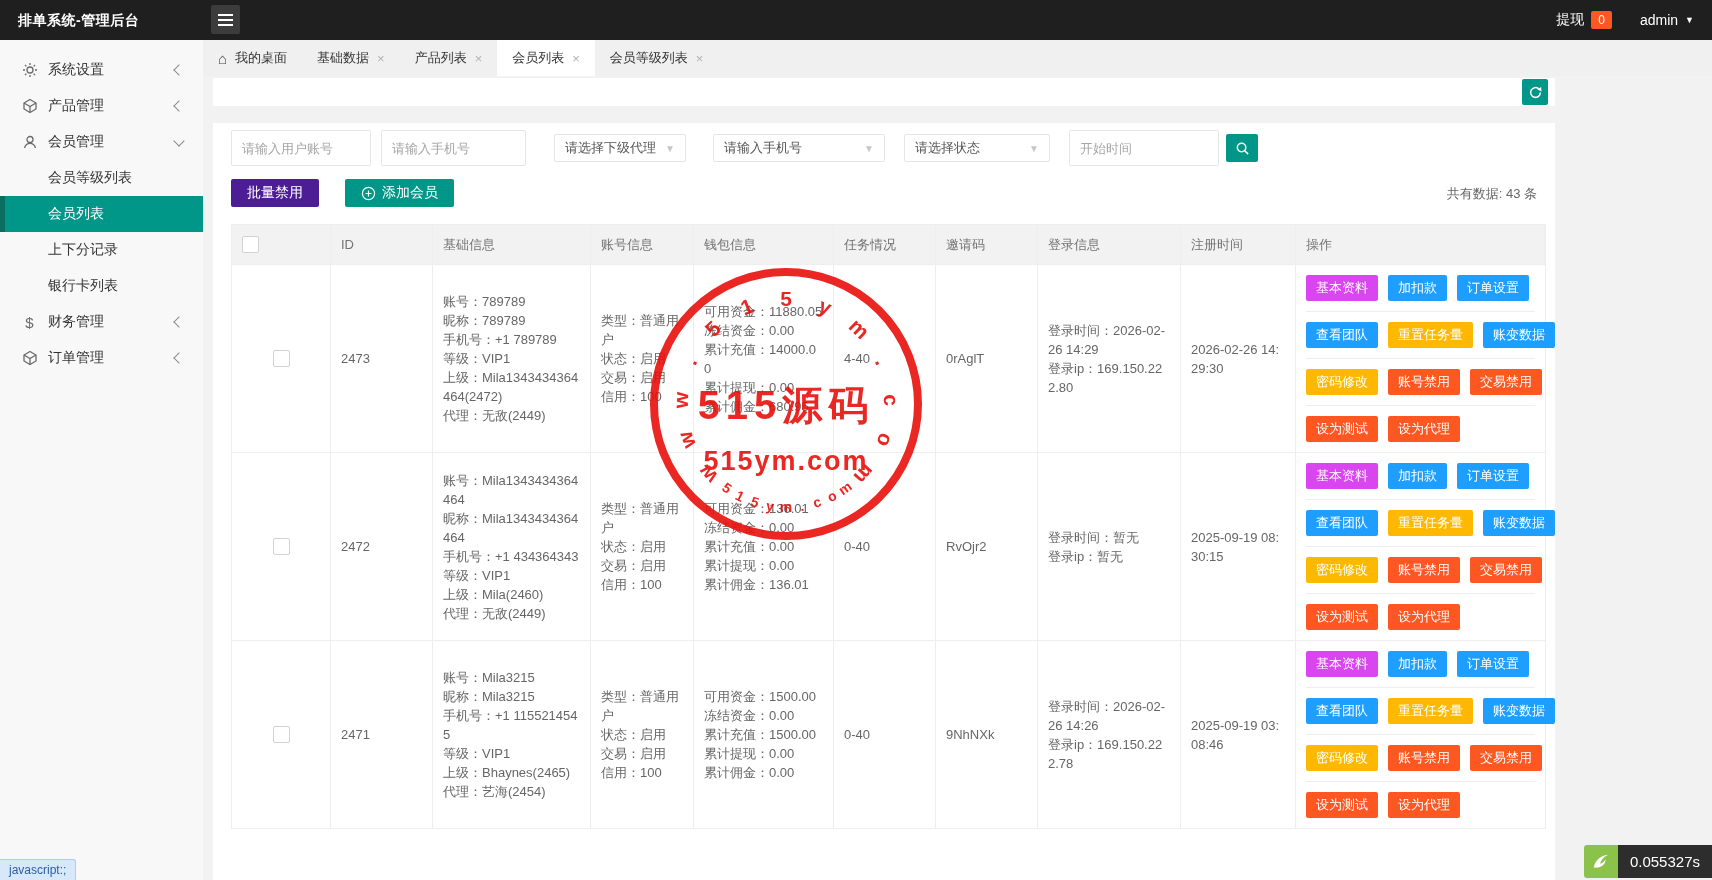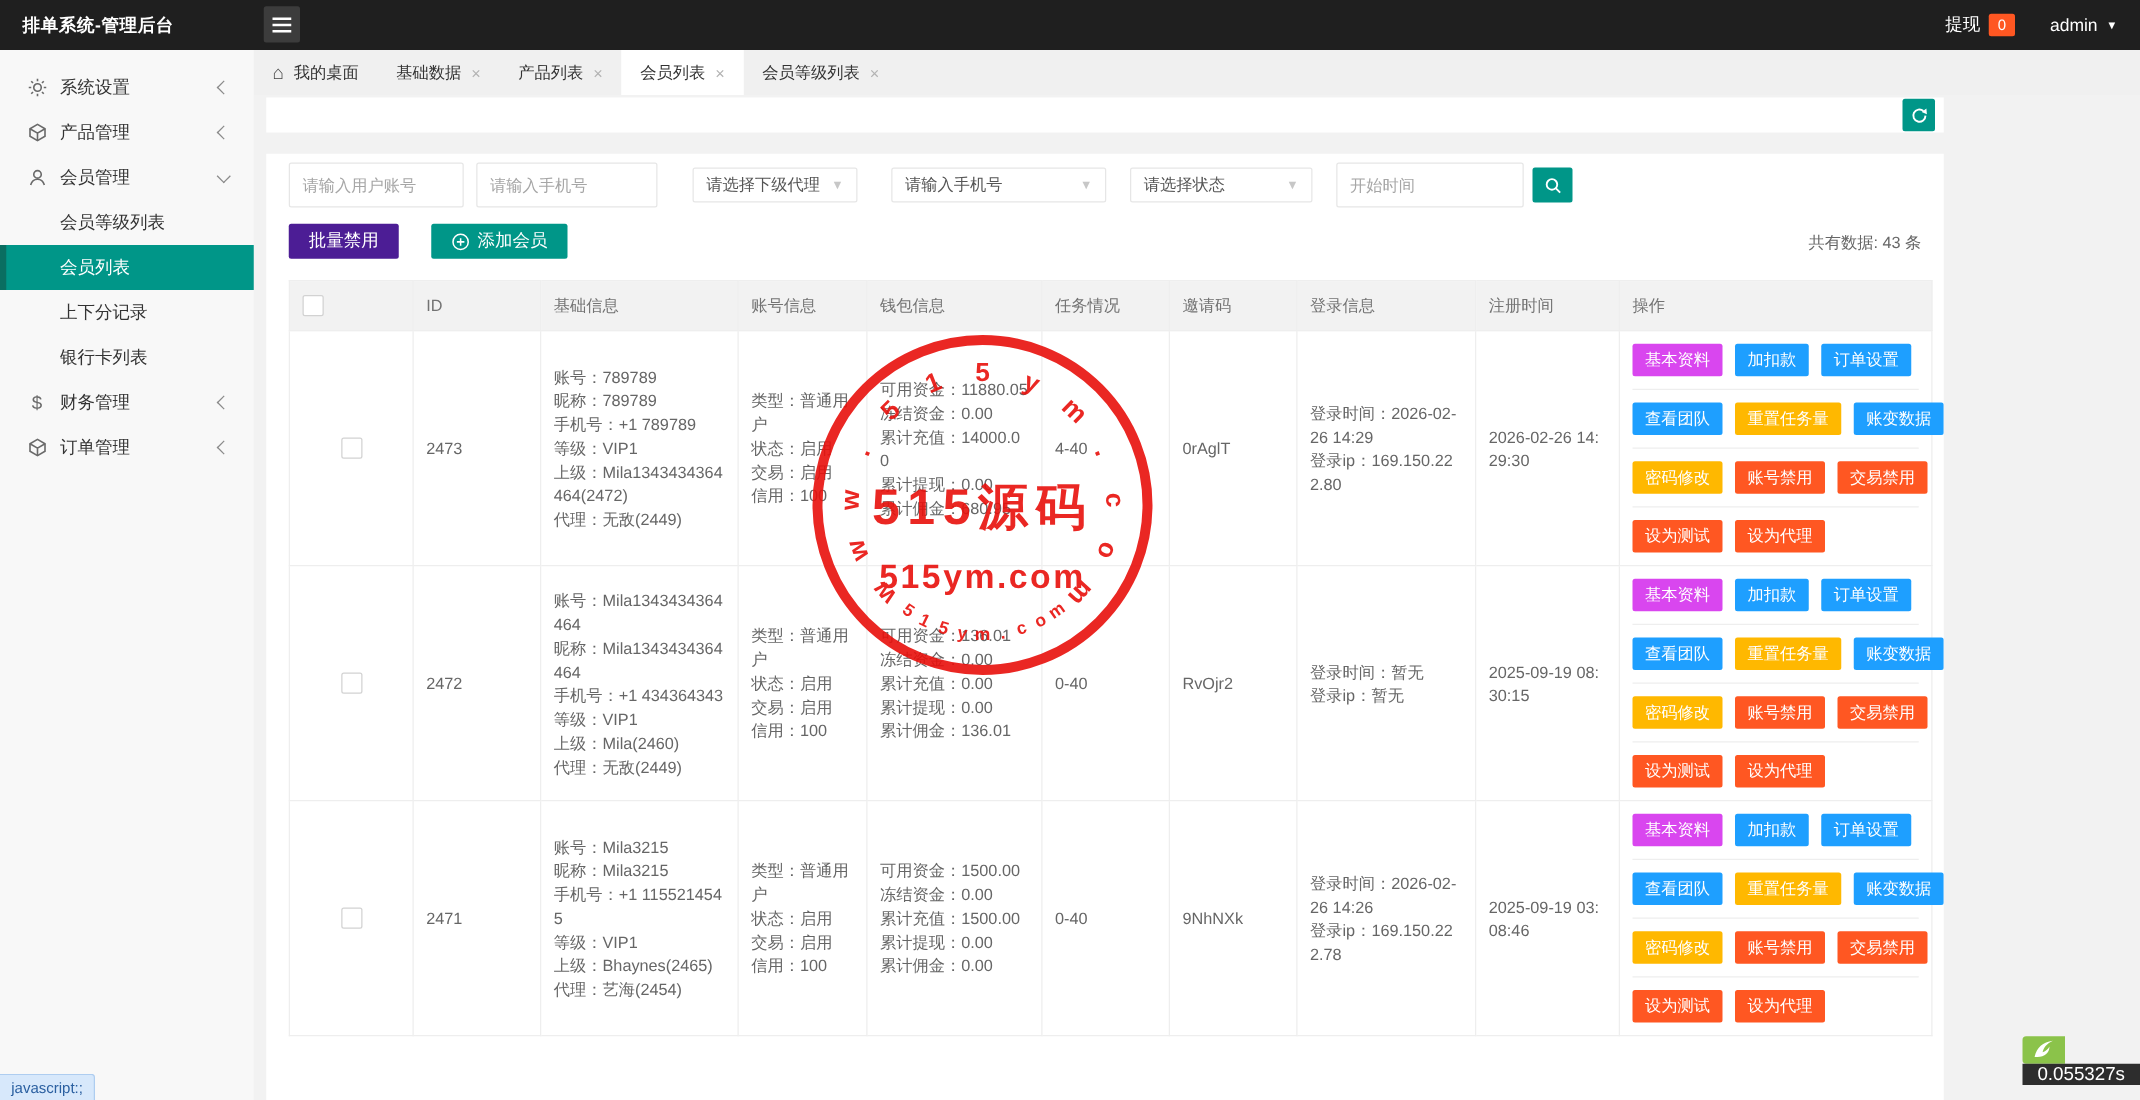--- a/index.html
+++ b/index.html
@@ -76,21 +76,21 @@
   .c-teal{background:#d946ef;}.c-blue{background:#1e9fff;}.c-yellow{background:#ffb800;}.c-red{background:#ff5722;}
 
   
   .stamp{position:absolute;left:650px;top:268px;width:272px;height:272px;z-index:60;pointer-events:none;color:#e8100c;opacity:.9;}
   .stamp .ring{position:absolute;left:0;top:0;right:0;bottom:0;border:8px solid #e8100c;border-radius:50%;}
   .stamp .ctr{position:absolute;left:0;top:110px;width:100%;text-align:center;font-size:40px;font-weight:bold;letter-spacing:6px;}
   .stamp .dom{position:absolute;left:0;top:178px;width:100%;text-align:center;font-size:27px;font-weight:bold;letter-spacing:2px;}
 
   
   .status-hint{position:absolute;left:0;bottom:0;background:#d7e8fb;border:1px solid #aecdf0;border-left:none;border-bottom:none;border-radius:0 3px 0 0;padding:3px 9px;font-size:12px;color:#2a5fa0;z-index:70;}
-  .perf{position:absolute;right:0;bottom:18px;display:flex;height:33px;z-index:70;flex-direction:column;}
+  .perf{position:absolute;right:0;bottom:2px;display:flex;height:33px;z-index:70;}
   .perf .logo{width:34px;background:#8bc34a;display:flex;align-items:center;justify-content:center;border-radius:3px 0 0 3px;}
   .perf .time{background:#2d2d2d;color:#fff;font-size:15px;display:flex;align-items:center;padding:0 12px;}
   svg{display:block;}
 </style>
 </head>
 <body>
 
 <div class="page">
 
   <div class="topbar">

